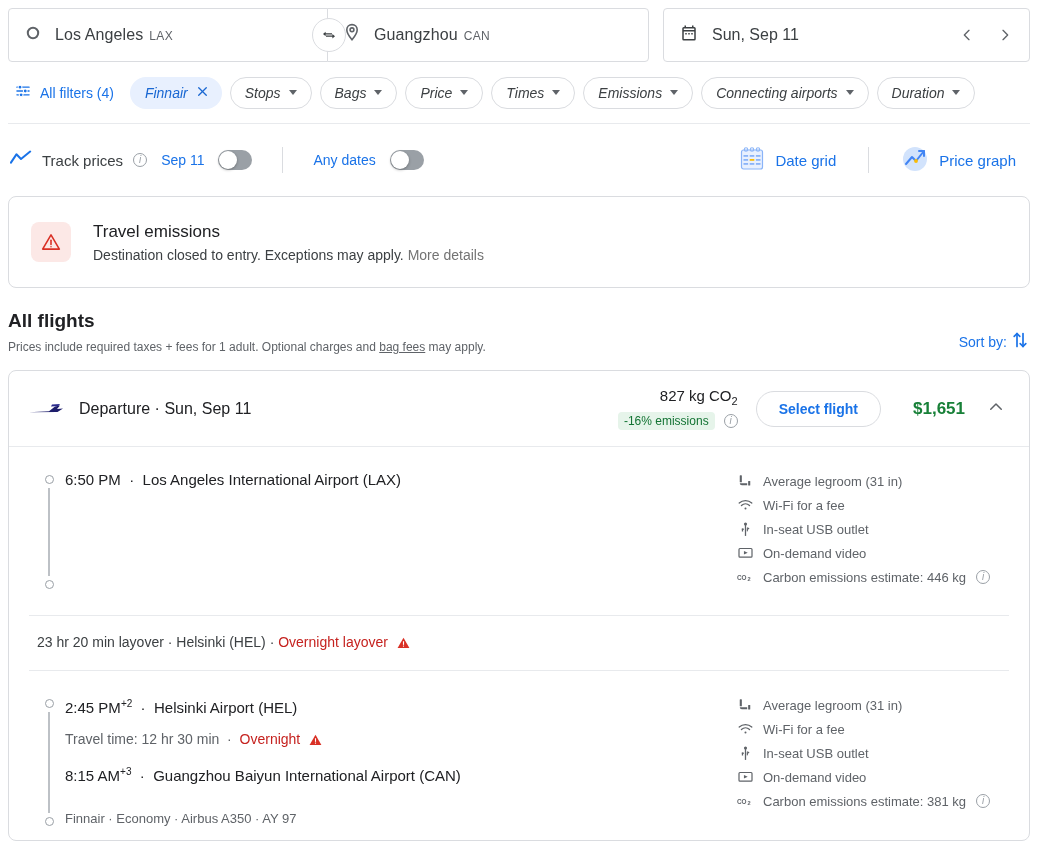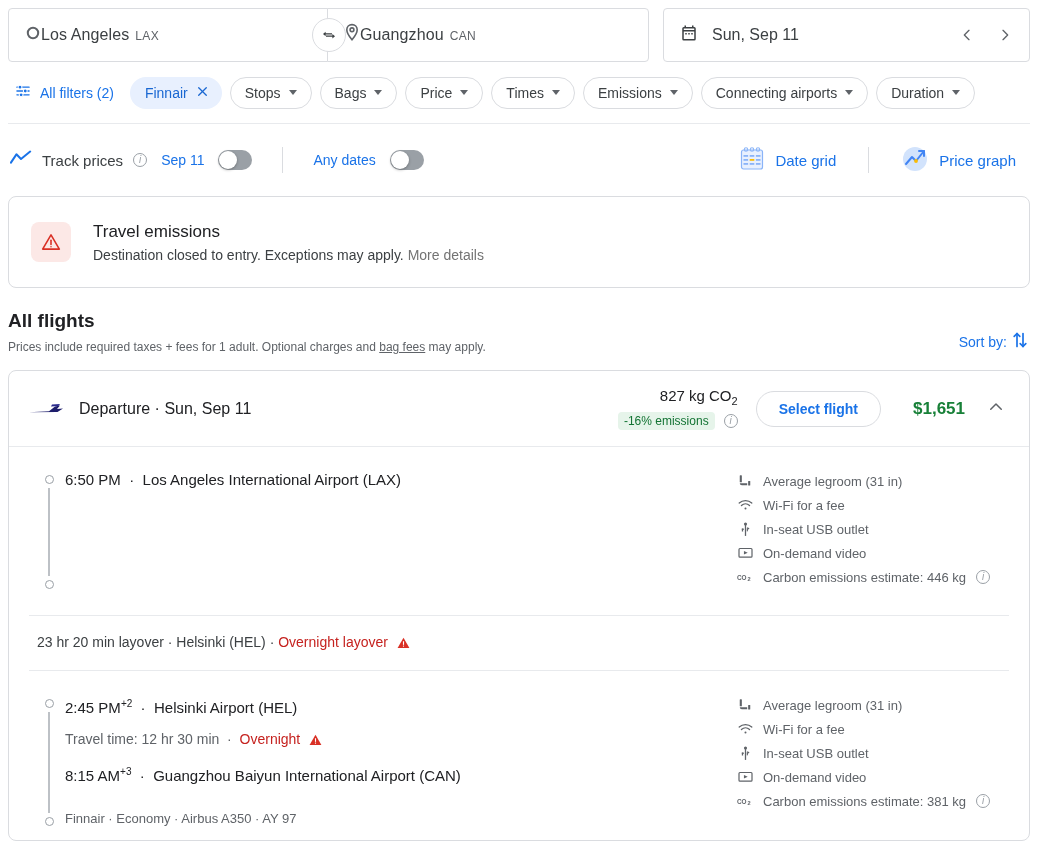--- a/index.html
+++ b/index.html
@@ -10,21 +10,21 @@
     color: #202124;
     overflow: hidden;
   }
   .page { width: 1038px; height: 868px; position: relative; }
 
   
   .searchbar { display: flex; align-items: flex-start; padding: 8px 8px 0 8px; height: 62px; }
   .sb-group { display: flex; position: relative; }
   .sb-field {
     height: 54px; border: 1px solid #dadce0; background: #fff;
-    display: flex; align-items: center; 
+    display: flex; align-items: center; gap: 14px;
     padding: 0 16px; border-radius: 4px;
   }
   .sb-origin { width: 320px; border-radius: 4px 0 0 4px; }
   .sb-dest   { width: 322px; margin-left: -1px; border-radius: 0 4px 4px 0; }
   .sb-date   { width: 372px; margin-left: 14px; justify-content: space-between; padding-right: 8px; }
   .sb-city { font-size: 16px; color: #3c4043; letter-spacing: .1px; }
   .sb-code { font-size: 12px; color: #5f6368; margin-left: 6px; letter-spacing: .4px; }
   .swap-btn {
     position: absolute; left: 304px; top: 10px; width: 34px; height: 34px;
     border-radius: 50%; background: #fff; border: 1px solid #dadce0;
@@ -37,21 +37,21 @@
   .nav-btn { width: 32px; height: 32px; border-radius: 50%; display: flex;
              align-items: center; justify-content: center; cursor: pointer; }
 
   
   .filters { display: flex; align-items: center; gap: 8px; padding: 9px 10px 0 10px; height: 52px; }
   .allfilters { display: flex; align-items: center; gap: 8px; color: #1a73e8;
                 font-size: 14px; padding: 0 8px 0 4px; cursor: pointer; }
   .chip {
     height: 32px; border: 1px solid #dadce0; border-radius: 16px; background: #fff;
     display: flex; align-items: center; gap: 8px; padding: 0 14px;
-    font-size: 14px; color: #3c4043; cursor: pointer; white-space: nowrap;
+    font-size: 14px; color: #3c4043; cursor: pointer; white-space: nowrap; font-style: italic;
   }
   .chip.active {
     background: #e8f0fe; border-color: transparent; color: #1967d2;
     padding: 0 12px 0 14px;
   }
   .chip .x { font-size: 14px; color: #1967d2; line-height: 1; }
   .caret { width: 0; height: 0; border-left: 4px solid transparent;
            border-right: 4px solid transparent; border-top: 5px solid #5f6368; }
   .sep-line { height: 1px; background: #e8eaed; margin: 9px 8px 0 8px; }
 
@@ -203,21 +203,21 @@
       <span>
         <svg width="18" height="18" viewBox="0 0 24 24" fill="#1a73e8">
           <rect x="3" y="6" width="18" height="1.8" rx=".9"></rect>
             <rect x="3" y="11.1" width="18" height="1.8" rx=".9"></rect>
             <rect x="3" y="16.2" width="18" height="1.8" rx=".9"></rect>
           <circle cx="8" cy="6.9" r="2.6" fill="#1a73e8" stroke="#fff" stroke-width="1.4"></circle>
           <circle cx="15" cy="12" r="2.6" fill="#1a73e8" stroke="#fff" stroke-width="1.4"></circle>
           <circle cx="9.5" cy="17.1" r="2.6" fill="#1a73e8" stroke="#fff" stroke-width="1.4"></circle>
         </svg>
       </span>
-      <span>All filters (2)</span>
+      <span>All filters (4)</span>
     </div>
 
     <div class="chip active">
       <span>Finnair</span>
       <span class="x">
         <svg width="13" height="13" viewBox="0 0 24 24" fill="none" stroke="#1967d2" stroke-width="2.4" stroke-linecap="round">
             <line x1="5" y1="5" x2="19" y2="19"></line>
             <line x1="19" y1="5" x2="5" y2="19"></line>
           </svg>
       </span>

